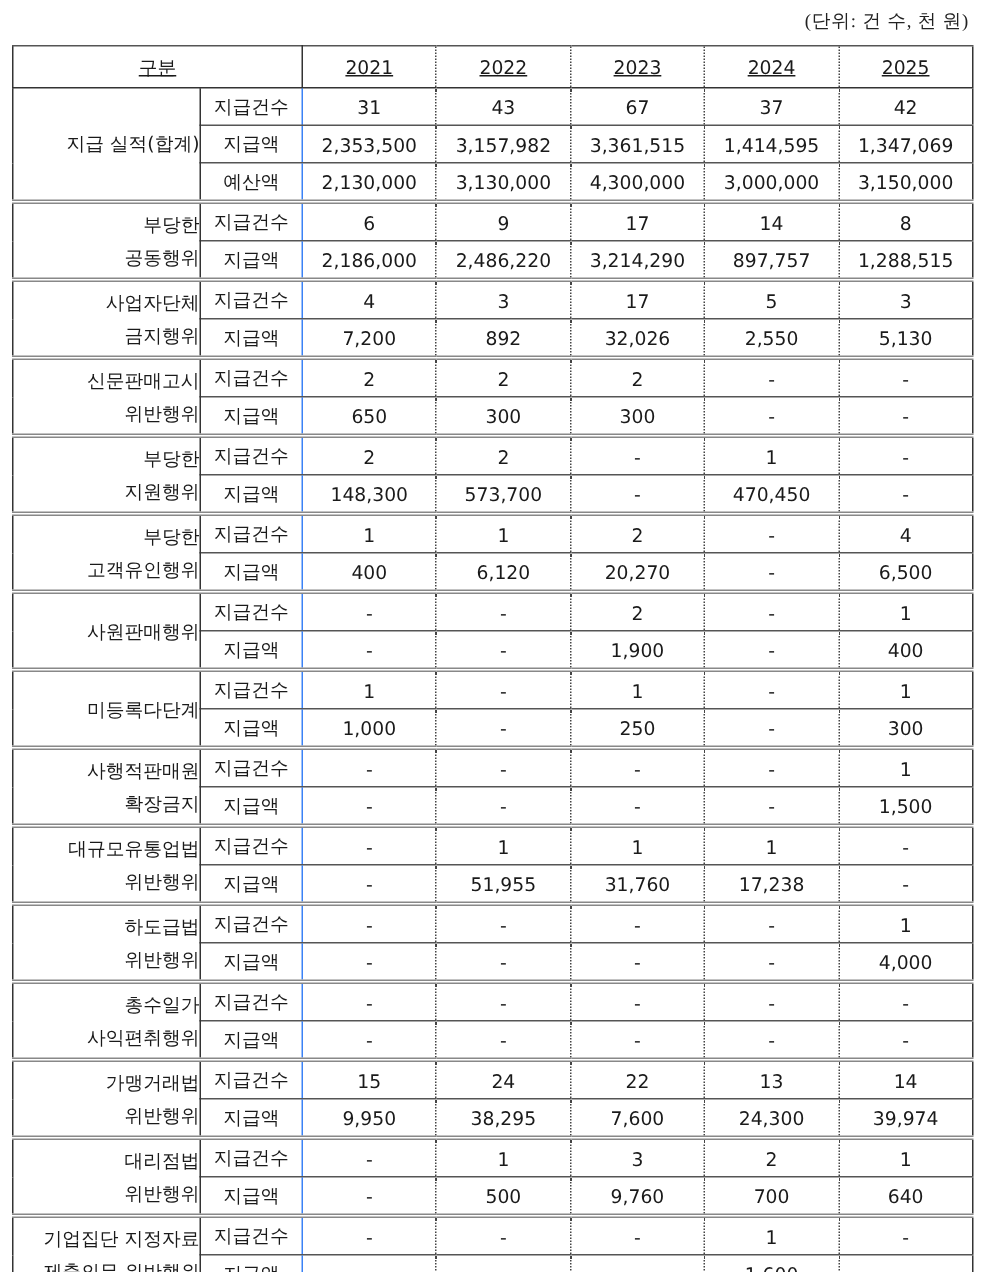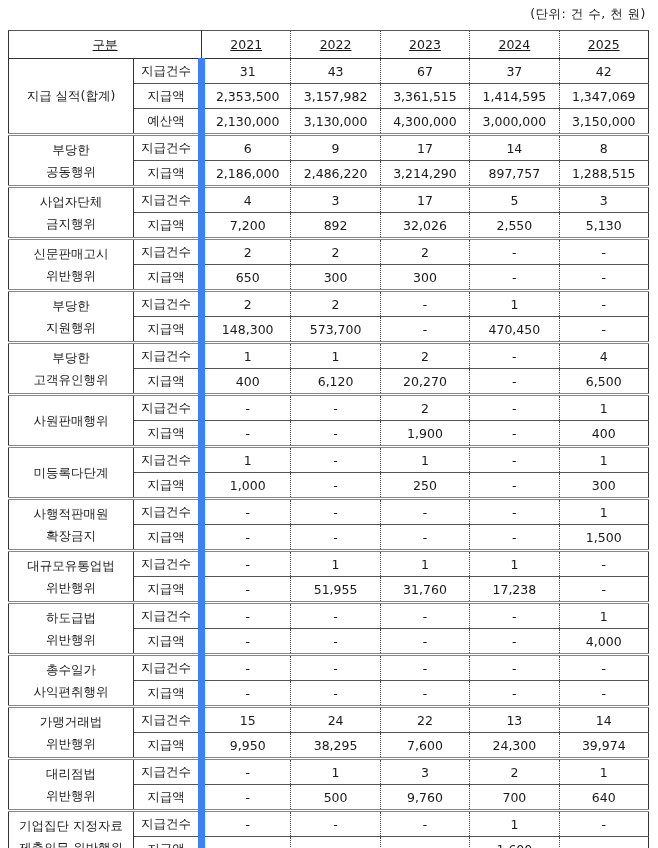--- a/index.html
+++ b/index.html
@@ -3,42 +3,42 @@
 <meta charset="utf-8">
 <style>
   html, body { margin: 0; padding: 0; background: #ffffff; }
   body {
     width: 658px; height: 848px; position: relative; overflow: hidden;
     font-family: "DejaVu Sans", "Liberation Sans", sans-serif;
     color: #1a1a1a;
   }
   .unit {
     position: absolute; right: 12px; top: 6px;
-    font-size: 12.5px; letter-spacing: 0.5px; color: #222;
+    font-size: 12.5px; letter-spacing: 0.5px; color: #222; font-family: Liberation Serif, serif;
   }
   table {
     position: absolute; left: 8px; top: 30px;
     width: 640px; border-collapse: collapse; table-layout: fixed;
     border: 1.5px solid #333;
   }
   col.c0 { width: 125px; }
   col.c1 { width: 68px; }
   col.cy { width: 89.4px; }
   th, td {
     font-size: 12.5px; text-align: center; vertical-align: middle;
     padding: 0; height: 24px; font-weight: normal;
     border-top: 1px solid #555; border-bottom: 1px solid #555;
   }
   thead th { height: 27px; border-bottom: 1px solid #333; text-decoration: underline; }
   .grp { border-left: 1px solid #333; border-right: 1px solid #333; line-height: 22px; }
-  .sub { border-right: 7px solid #3b82f6; }
+  .sub { border-right: 1px solid #3b82f6; }
   .yr { border-left: 1px dotted #444; }
   .yr.first { border-left: 1px solid #333; }
   tr.gstart td, tr.gstart th { border-top: 3px double #888; }
-  .grp-label { display: block; white-space: pre-line; }
+  .grp-label { display: block; white-space: pre-line; text-align: right; }
 </style>
 </head>
 <body>
 
 <div class="unit">(단위: 건 수, 천 원)</div>
 
 <table>
   <colgroup>
     <col class="c0">
       <col class="c1">

